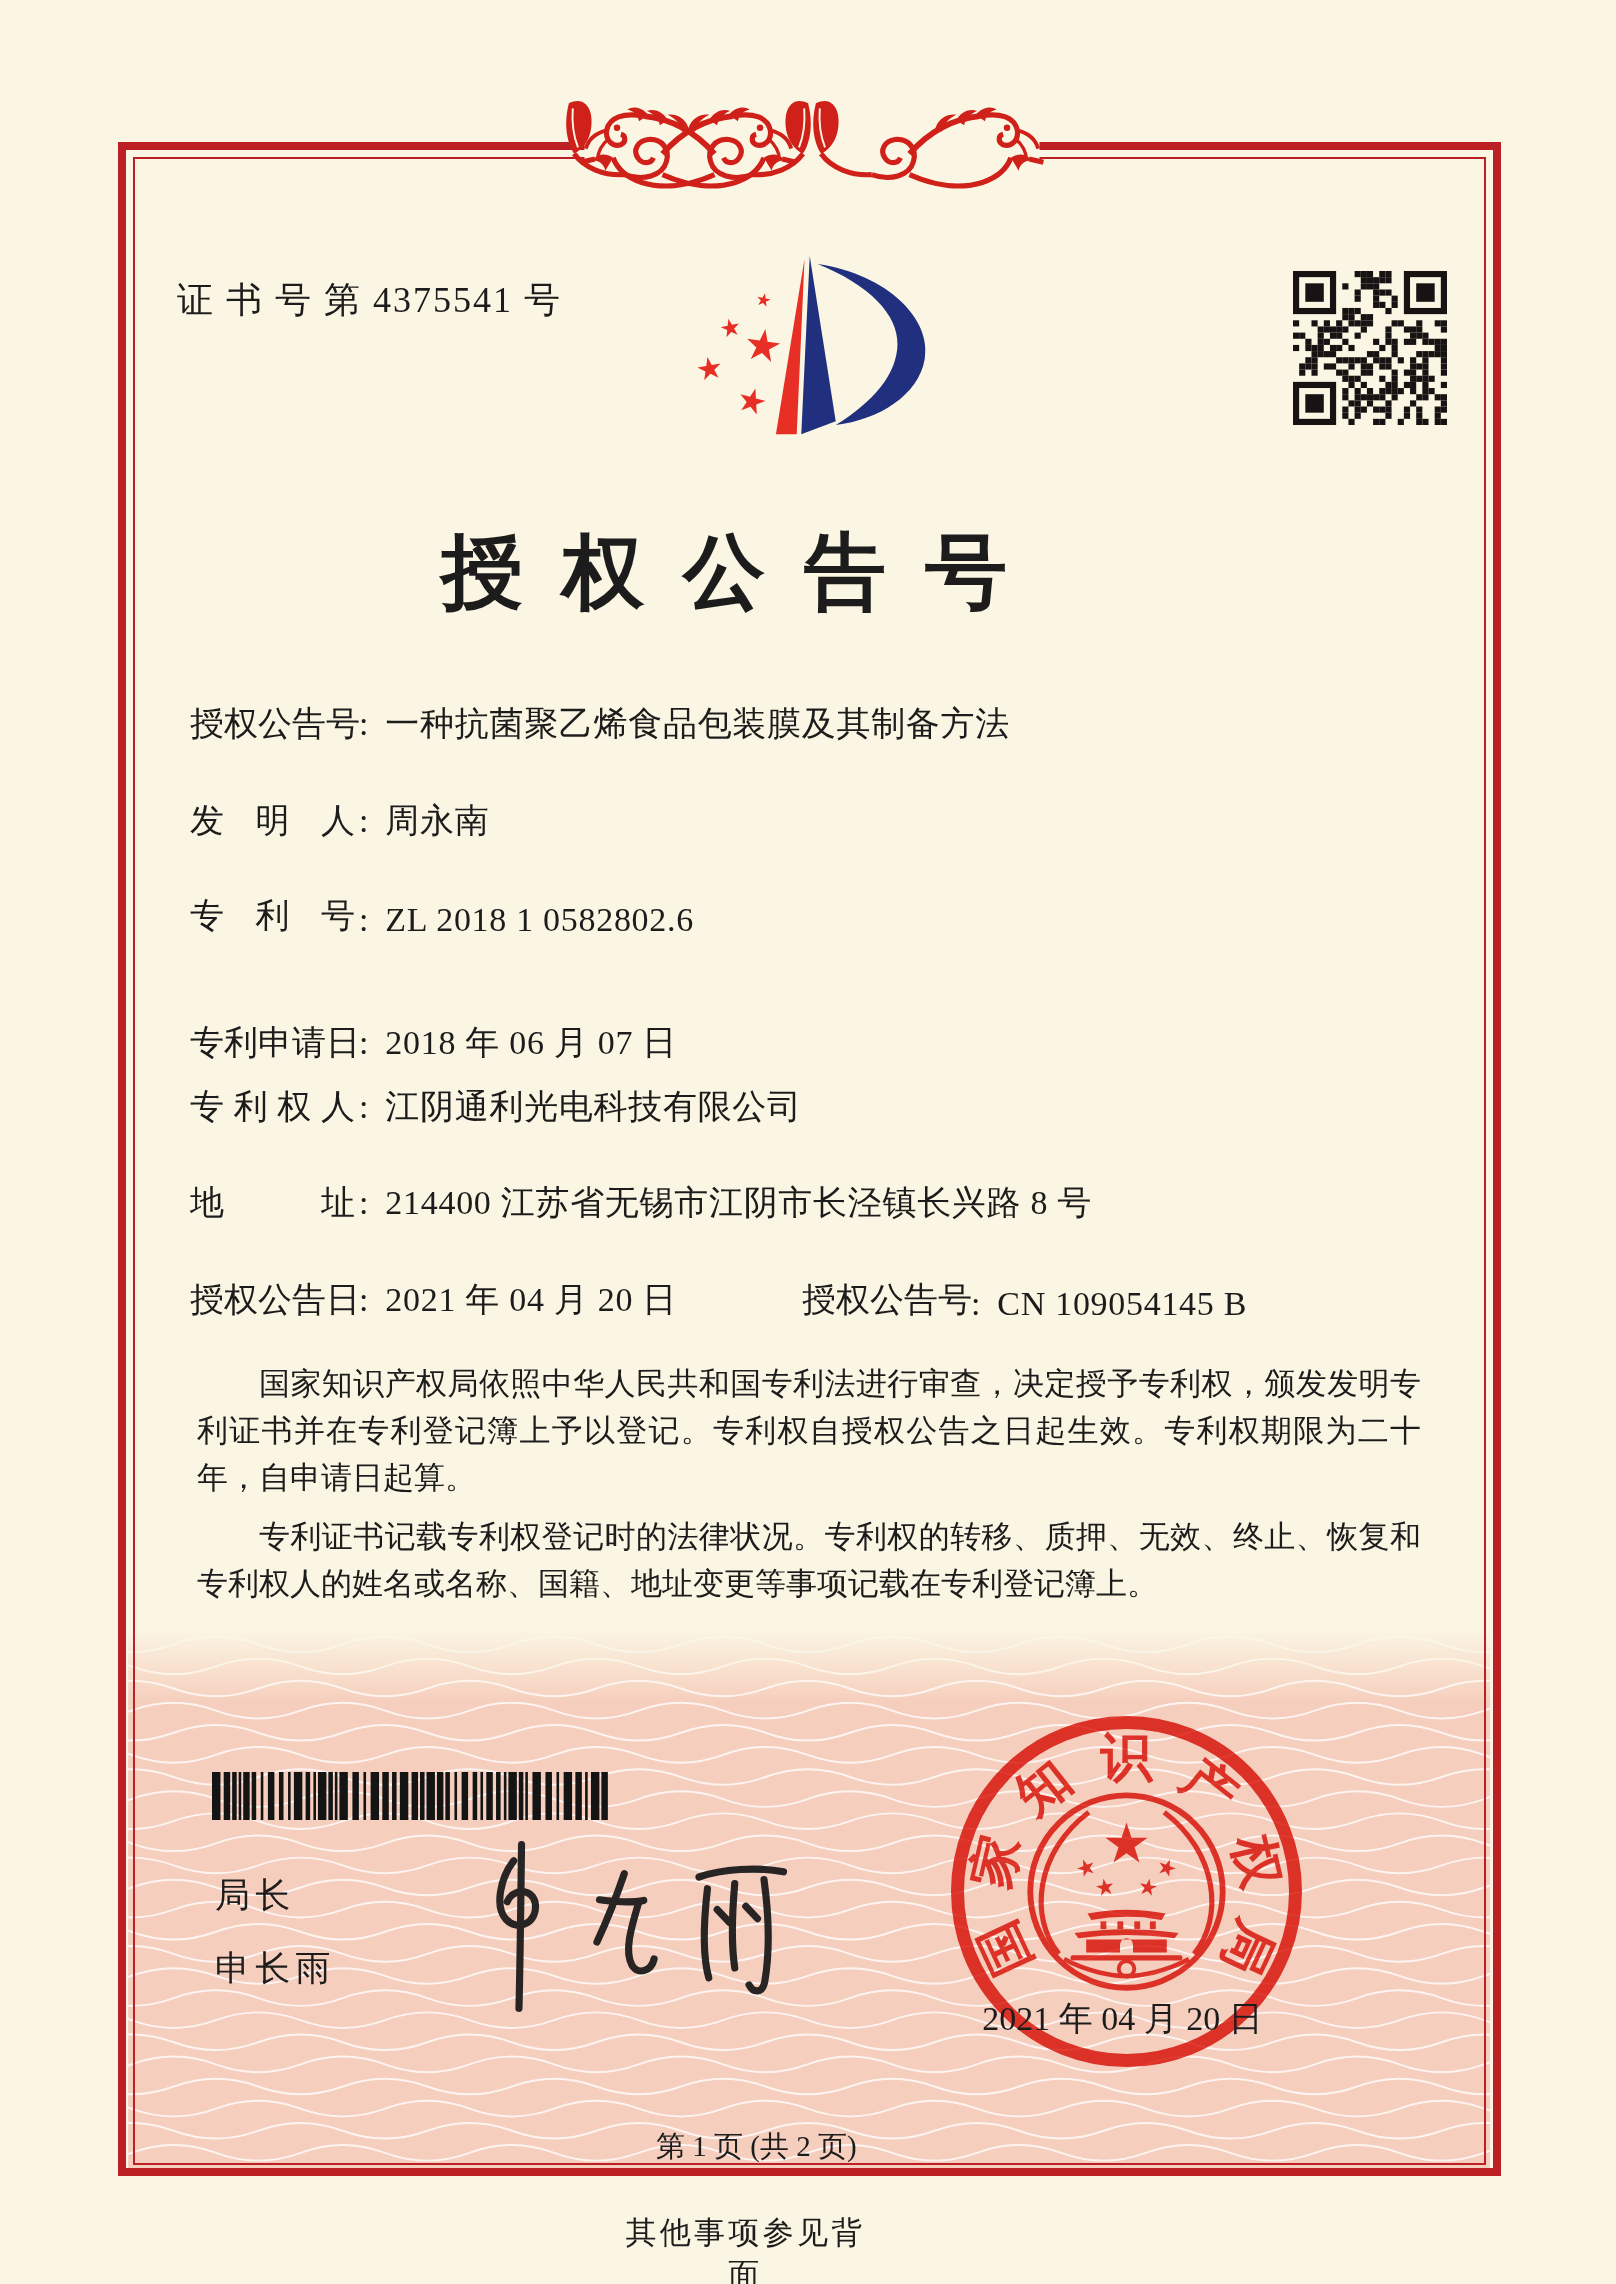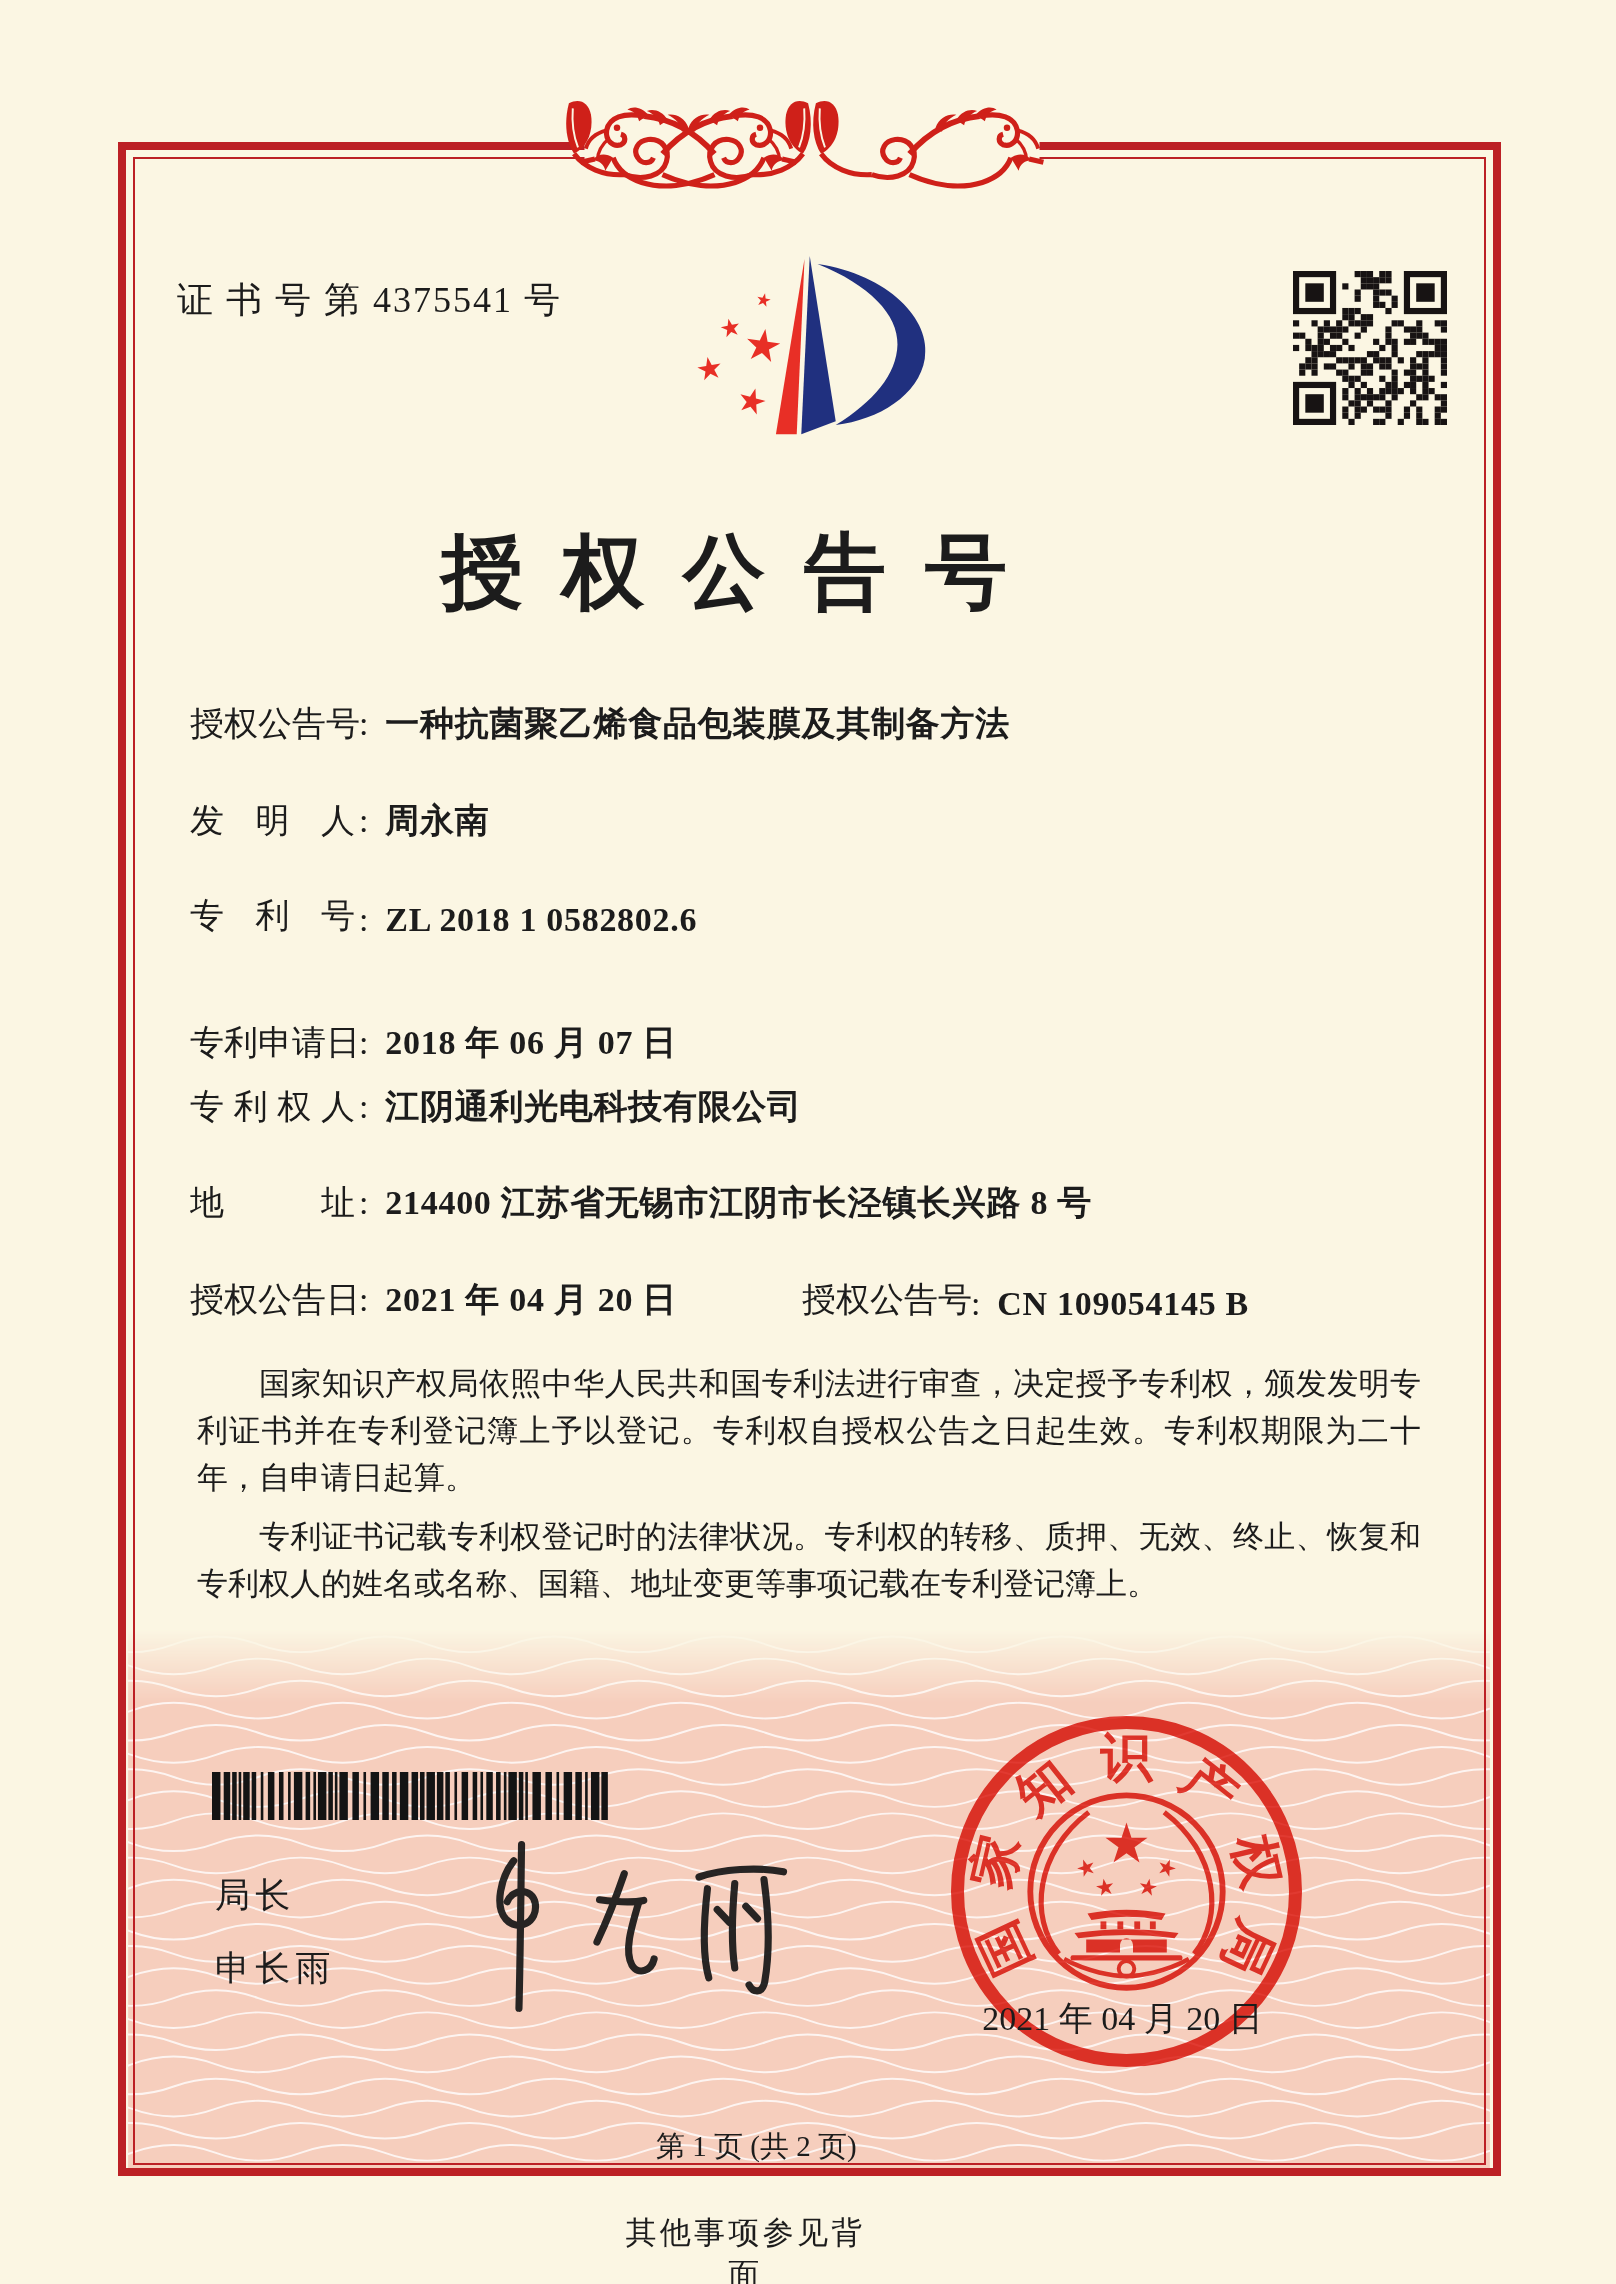--- a/index.html
+++ b/index.html
@@ -35,21 +35,21 @@
   .logo{position:absolute;left:664px;top:247px;z-index:7;}
   .qr{position:absolute;left:1293px;top:271px;z-index:7;}
   .title{
     position:absolute;left:441px;top:518px;font-size:82px;font-weight:bold;
     letter-spacing:39px;white-space:nowrap;z-index:7;
   }
   
   .row{position:absolute;left:190px;font-size:34px;white-space:nowrap;z-index:7;}
   .flabel{display:inline-block;width:165px;text-align:justify;text-align-last:justify;vertical-align:bottom;}
   .colon{display:inline-block;margin-left:3.9px;}
-  .fvalue{display:inline-block;margin-left:17px;letter-spacing:0.7px;font-weight:bold;}
+  .fvalue{display:inline-block;margin-left:17px;letter-spacing:0.7px;}
   .pair2{position:absolute;left:612px;top:0;}
   
   .body-text{
     position:absolute;left:185px;top:1348px;width:1248px;z-index:7;
     font-size:31px;line-height:47px;text-align:justify;
   }
   .body-text p{margin:12px;text-indent:2em;}
   
   .barcode{position:absolute;left:212px;top:1772px;z-index:7;}
   .director-title{position:absolute;left:215px;top:1872px;font-size:35px;letter-spacing:5.2px;z-index:7;}

